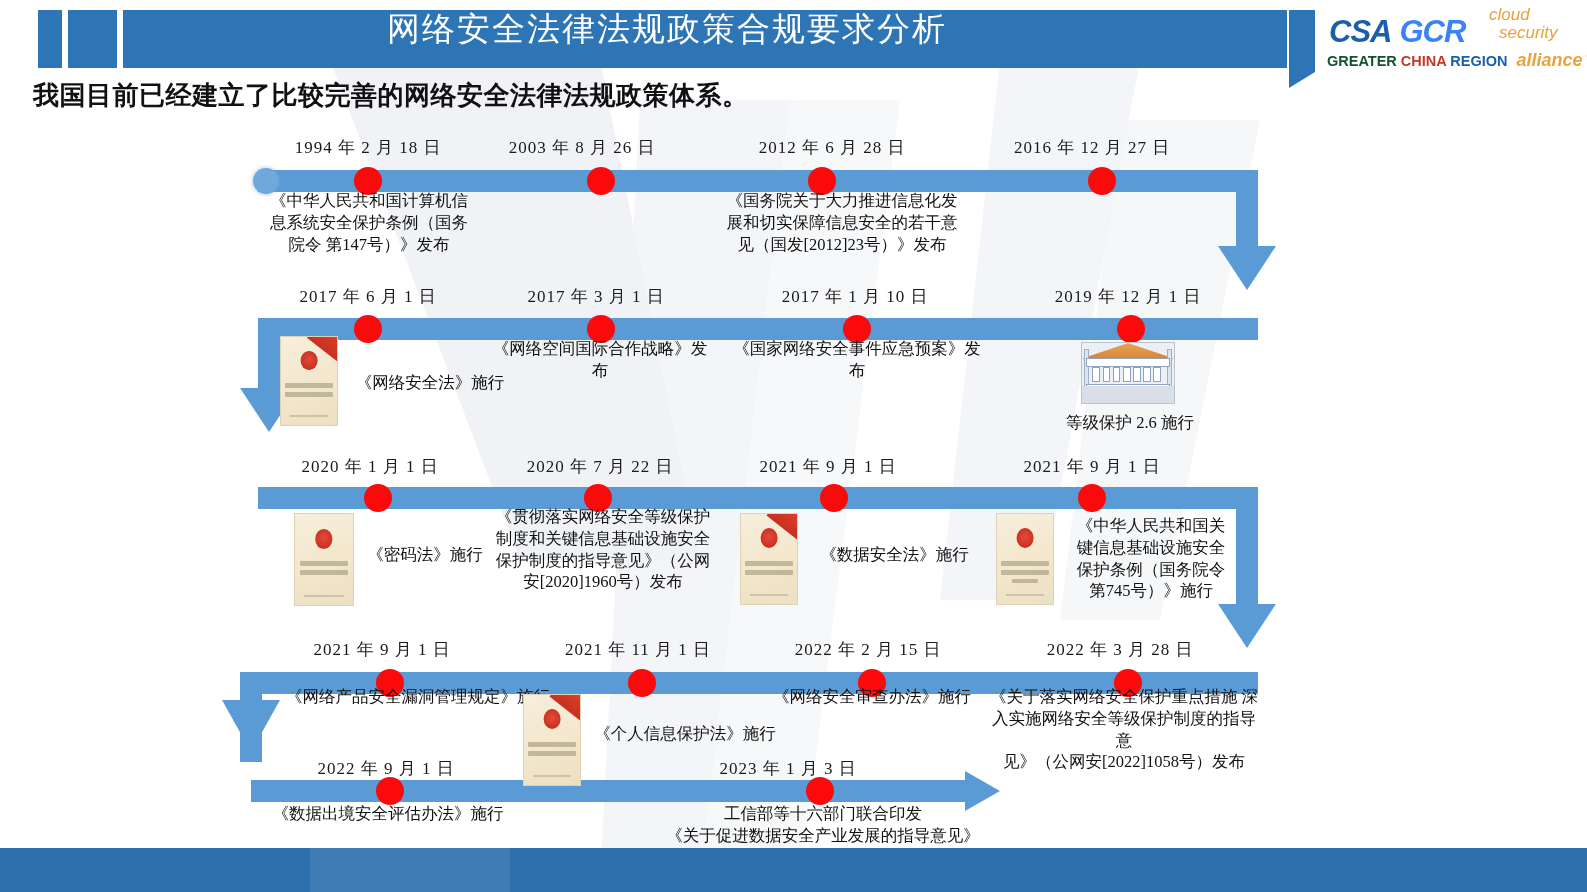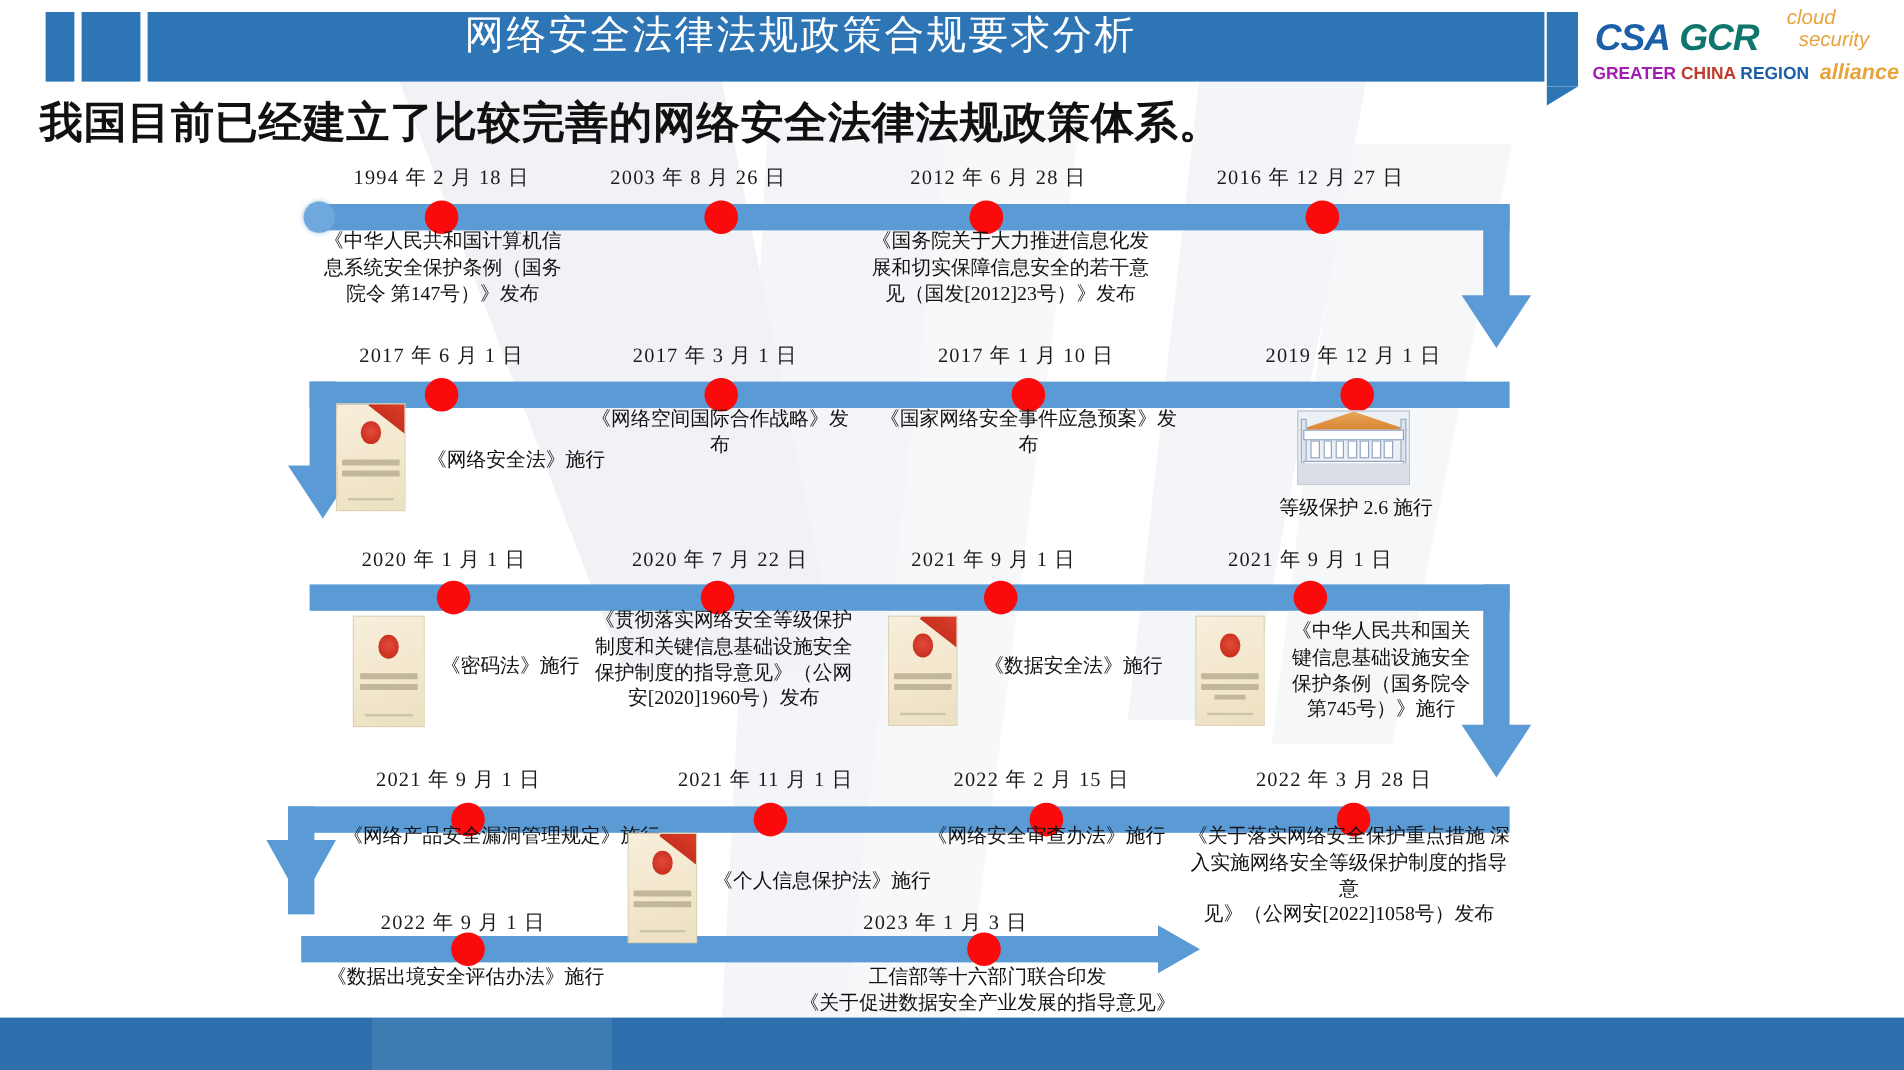--- a/index.html
+++ b/index.html
@@ -70,48 +70,48 @@
     width: 256px; height: 78px;
   }
   .logo-line1 {
     position: absolute; left: 6px; top: 8px;
     font-family: "Liberation Sans", sans-serif;
     font-weight: bold; font-style: italic;
     font-size: 31px; letter-spacing: -1px;
     white-space: nowrap;
   }
   .lg-csa { color: #1B5FA8; }
-  .lg-gcr { color: #0f766e; margin-left: 8px; font-style: italic; }
+  .lg-gcr { color: #3b82f6; margin-left: 8px; font-style: italic; }
   .logo-words {
     position: absolute; left: 152px; top: 0px;
     font-family: "Liberation Sans", sans-serif;
     font-style: italic; color: #E8A33D;
     line-height: 1.05;
   }
   .lw-cloud    { font-size: 17px; padding-left: 14px; }
   .lw-security { font-size: 17px; padding-left: 24px; }
   .logo-line2 {
     position: absolute; left: 4px; top: 44px;
     font-family: "Liberation Sans", sans-serif;
     font-weight: bold; font-size: 14.5px;
     white-space: nowrap;
   }
-  .lg-greater { color: #a21caf; }
+  .lg-greater { color: #14532d; }
   .lg-china   { color: #C0392B; }
   .lg-region  { color: #1B5FA8; }
   .lg-alliance{
     color: #E8A33D; font-style: italic; font-weight: bold;
     font-size: 18px; margin-left: 5px;
   }
   .lg-reg { color: #E8A33D; font-size: 10px; vertical-align: super; }
 
   
   .subtitle {
     position: absolute; top: 78px; left: 33px;
-    font-size: 36px; font-weight: bold;
+    font-size: 26px; font-weight: bold;
     color: #111111;
     letter-spacing: 0.5px;
     z-index: 3;
     white-space: nowrap;
     font-family: Liberation Mono, monospace;
   }
 
   
   #track {
     position: absolute; top: 0; left: 0;

